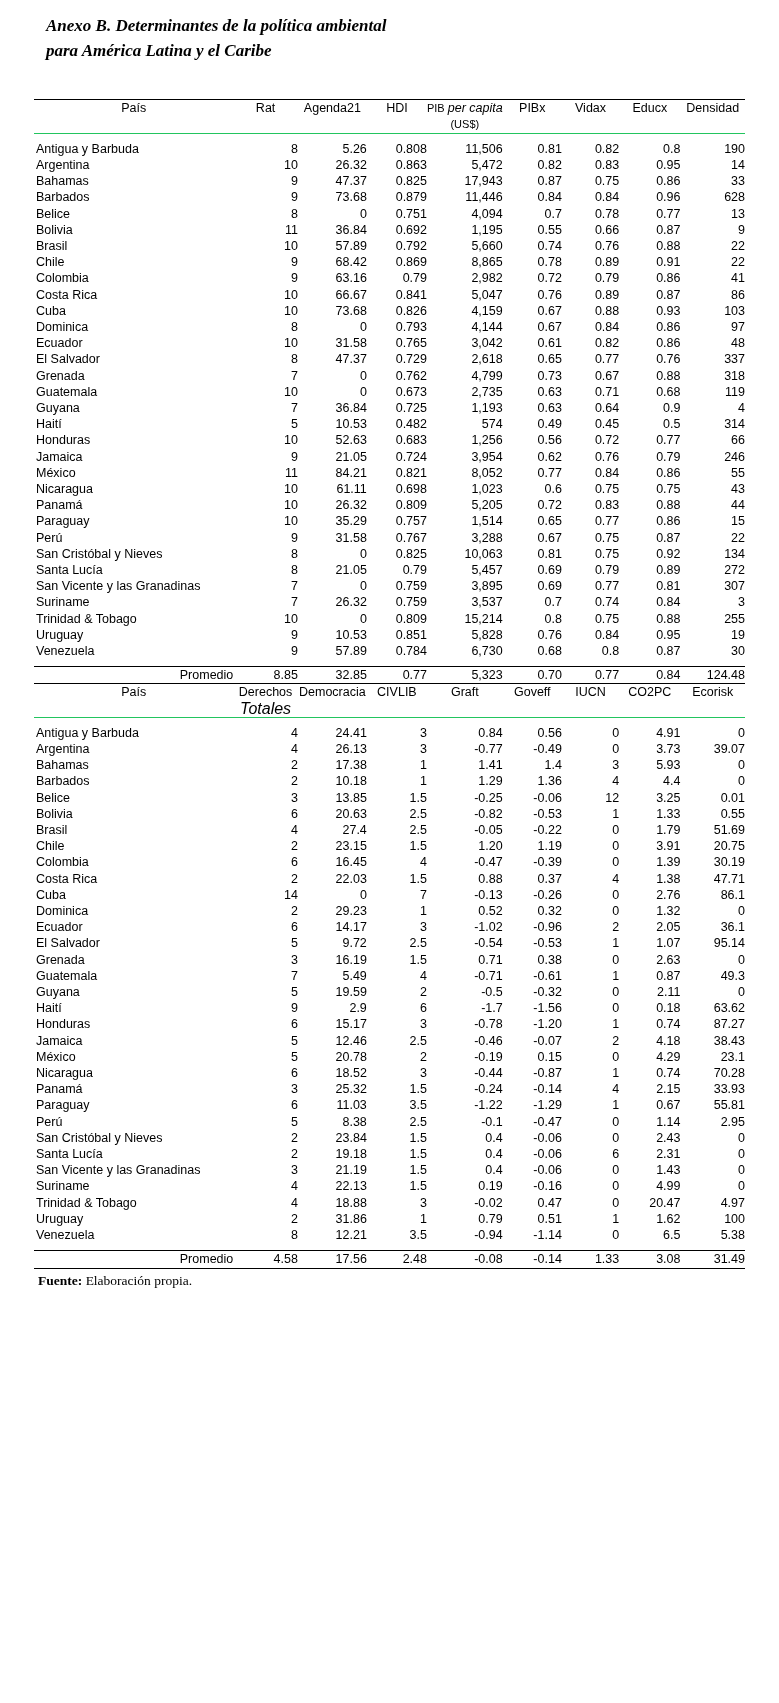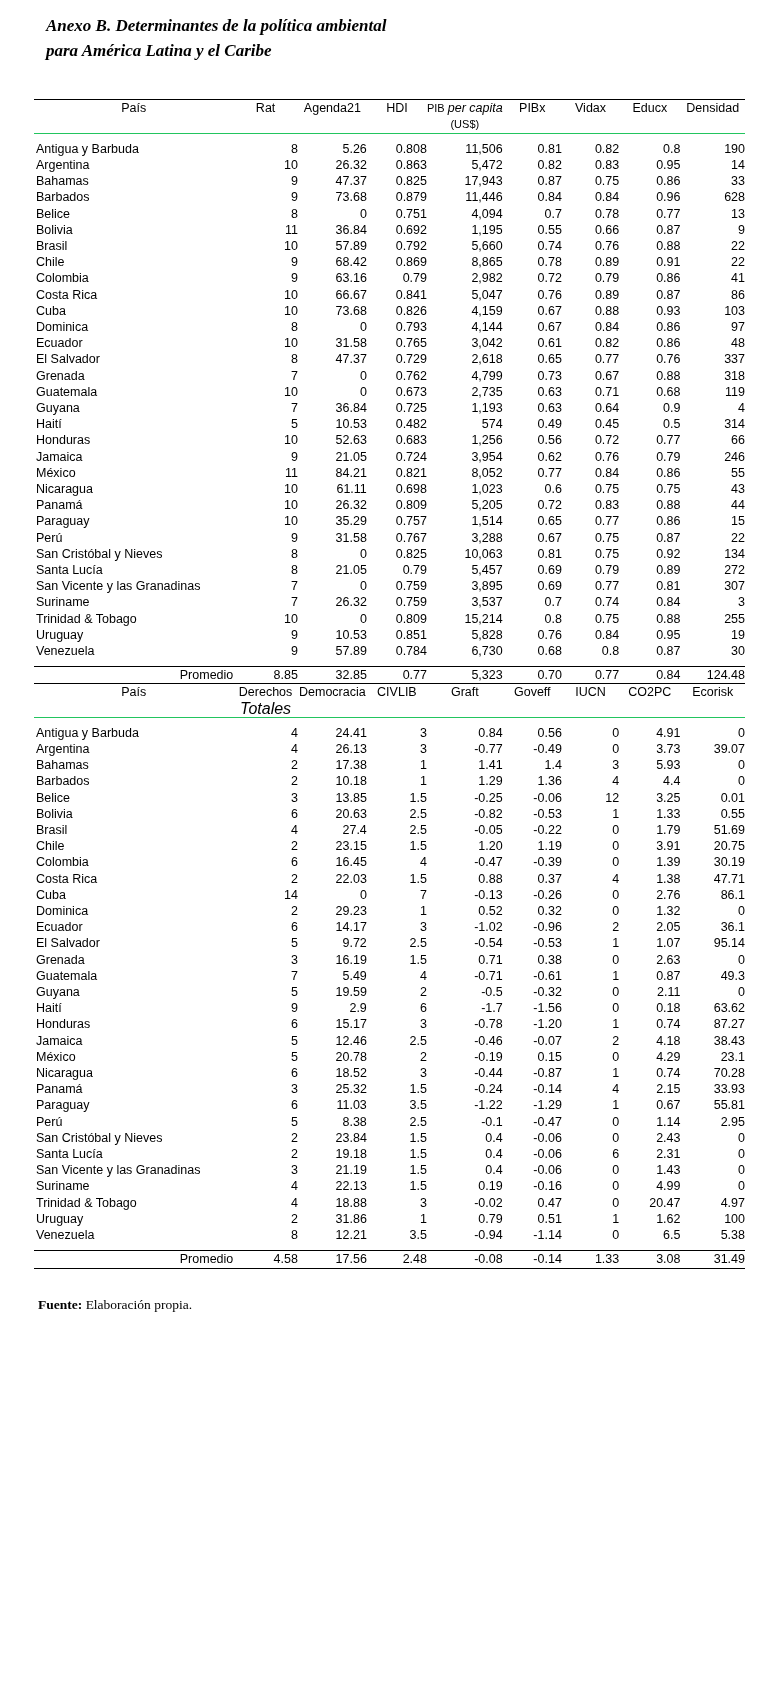--- a/index.html
+++ b/index.html
@@ -93,21 +93,21 @@
   }
   .avg-sep td {
     border-bottom: 1px solid #000;
   }
   .bottom-rule td {
     border-bottom: 1.6px solid #000;
   }
   .col-country { width: 215px; }
   .col-num { width: 70px; }
   .source {
-    margin-top: 28px;
+    margin-top: 4px;
     margin-left: 4px;
     font-family: "Liberation Serif", serif;
     font-size: 13.5px;
   }
   .source b { font-weight: bold; }
 </style>
 </head>
 <body>
 
 <div class="page">

